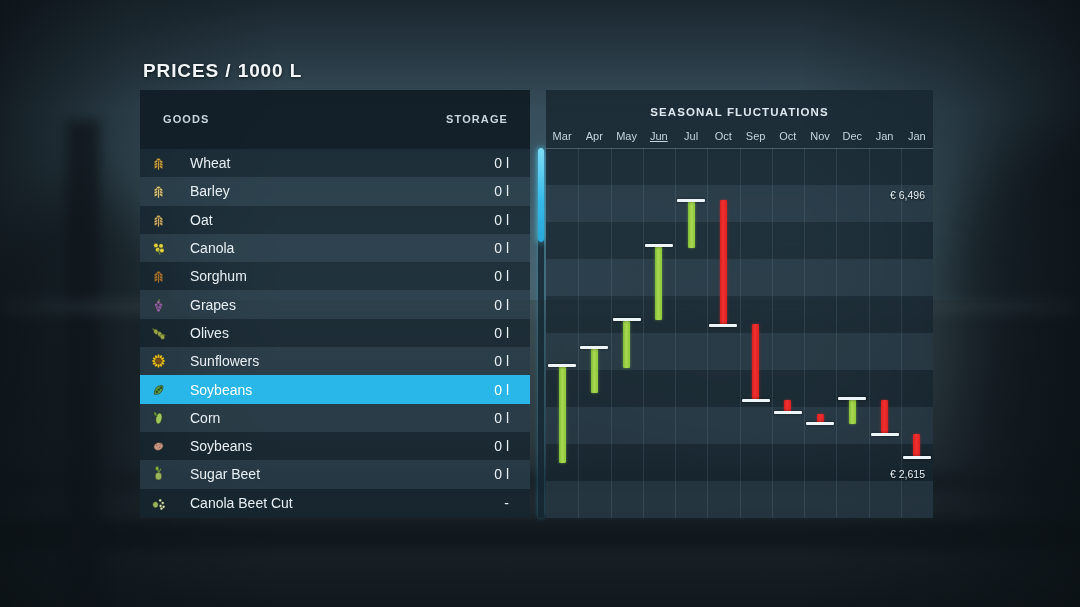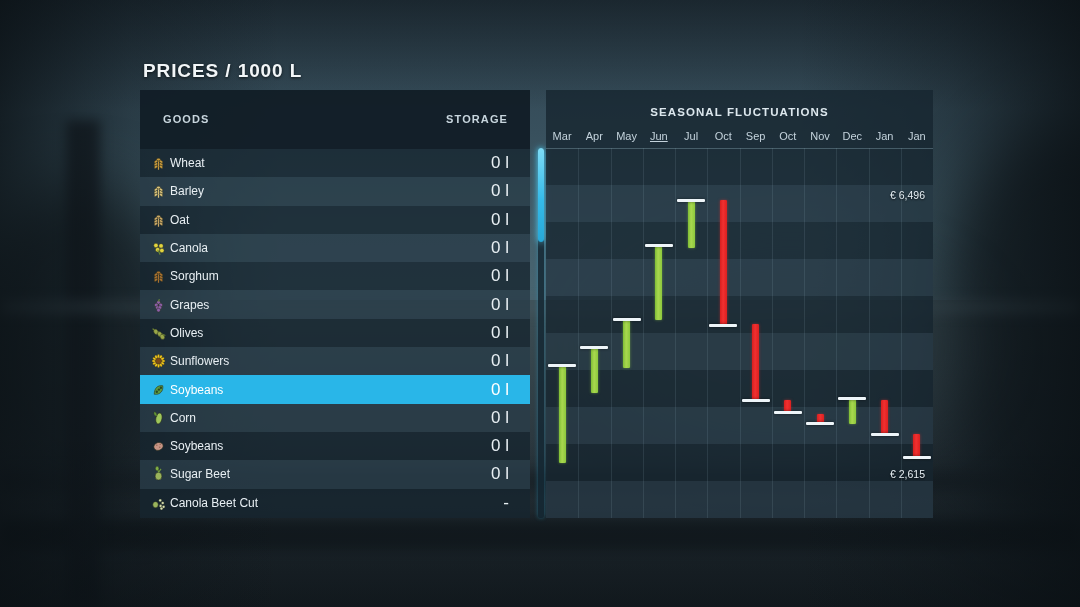--- a/index.html
+++ b/index.html
@@ -42,25 +42,25 @@
      font-weight:bold;color:#c8d6de;}
   #hdr-goods{left:23px;}
   #hdr-storage{right:22px;}
 
   #goods-list{position:absolute;left:0;top:59px;width:390px;height:369px;}
   .good-row{position:relative;height:28.3px;width:390px;}
   .good-row.alt{background:rgba(132,175,192,.145);}
   .good-row.sel{background:#29b6e8;}
   .good-icon{position:absolute;left:10px;top:50%;transform:translateY(-50%);
      width:17px;height:17px;display:block;}
-  .good-name{position:absolute;left:30px;top:50%;transform:translateY(-50%);
-     font-size:12px;color:#e8eff3;white-space:nowrap;}
+  .good-name{position:absolute;left:50px;top:50%;transform:translateY(-50%);
+     font-size:14px;color:#e8eff3;white-space:nowrap;}
   .good-row.sel .good-name{color:#ffffff;}
   .good-qty{position:absolute;right:21px;top:50%;transform:translateY(-50%);
-     font-size:17px;color:#e8eff3;padding-left:16px;}
+     font-size:14px;color:#e8eff3;padding-left:16px;}
   .good-row.sel .good-qty{color:#ffffff;}
 
   
   #scroll-track{position:absolute;left:538px;top:148px;width:6px;height:370px;
      border-radius:3px;background:rgba(20,40,52,.85);
      box-shadow:0 0 4px rgba(40,170,215,.45);}
   #scroll-thumb{position:absolute;left:0;top:0;width:6px;height:94px;border-radius:3px;
      background:linear-gradient(180deg,#7fdcf6 0%,#35bbe9 55%,#27a8d8 100%);
      box-shadow:0 0 7px rgba(85,210,245,.9);}
 

